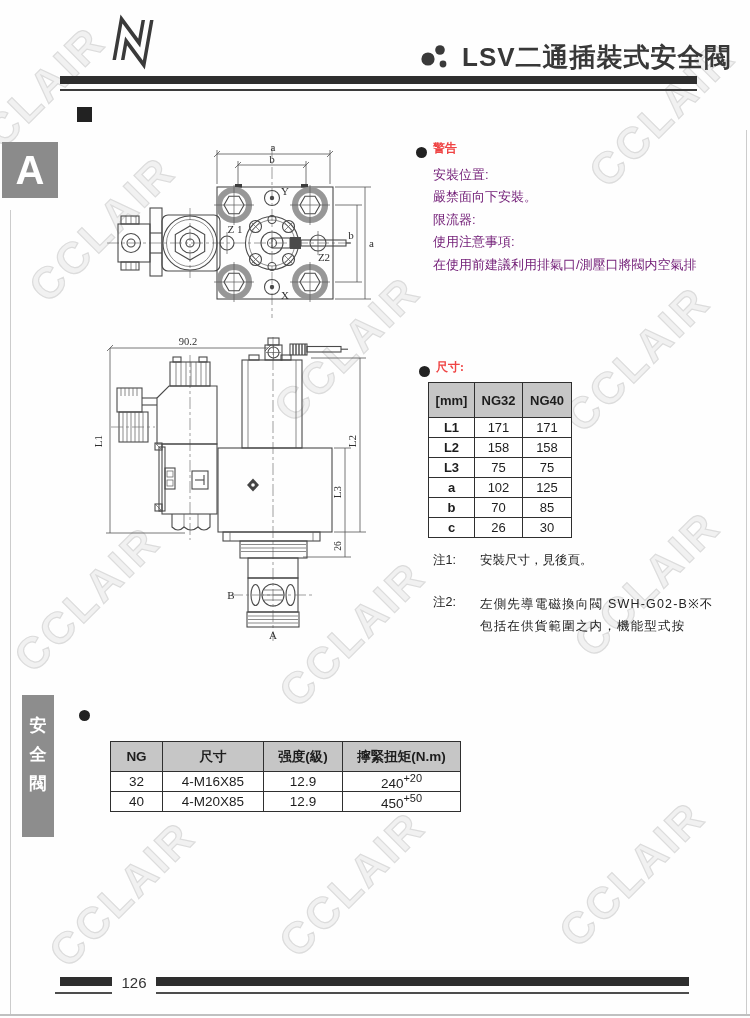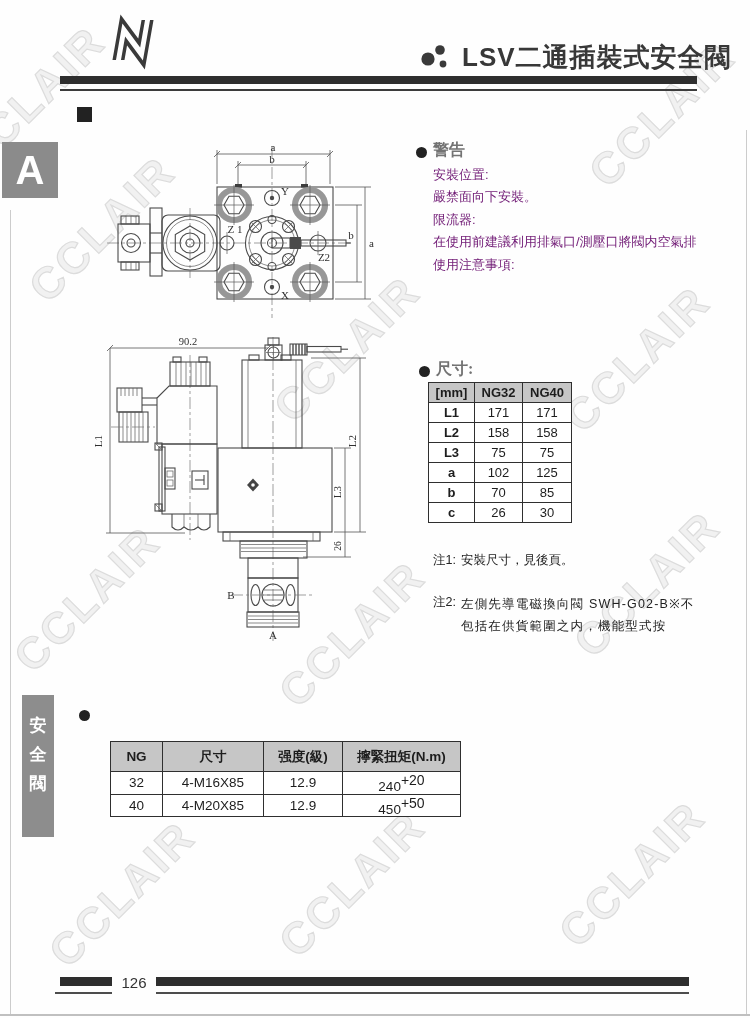--- a/index.html
+++ b/index.html
@@ -17,40 +17,40 @@
   .rule-thick { background:#2e2e2e; }
   .rule-thin  { background:#3c3c3c; }
 
   .section-square { left:77px; top:107px; width:15px; height:15px; background:#222; }
   .section-title { left:100px; top:101px; font-size:17px; font-weight:bold; color:#1f1f1f; }
 
   .a-tab { left:2px; top:142px; width:56px; height:56px; background:#8b8b8b; color:#fff;
            display:flex; align-items:center; justify-content:center; font-size:40px; font-weight:bold; }
 
   .bullet { width:11px; height:11px; border-radius:50%; background:#222; }
-  .blk-title { font-size:16px; font-weight:bold; color:#737373;font-family:Liberation Serif, serif; }
+  .blk-title { font-size:12px; font-weight:bold; color:#ef4444;font-family:Liberation Serif, serif; }
 
   .warn-lines { left:433px; top:164px; width:310px; }
   .warn-lines p { font-size:13px; line-height:22.4px; color:#701a75; }
 
   table { border-collapse:collapse; table-layout:fixed; }
   td, th { border:1.3px solid #2f2f2f; text-align:center; vertical-align:middle;
            font-size:13px; color:#1d1d1d; overflow:hidden; }
   .dims-table { left:428px; top:382px; }
-  .dims-table th { background:#c6c6c6; height:20px; font-weight:bold; }
+  .dims-table th { background:#c6c6c6; height:35px; font-weight:bold; }
   .dims-table td { height:20px; background:#fff; }
   .dims-table td.rowlab { font-weight:bold; }
 
   .notes { color:#222; font-size:12.5px; }
-  .note-row { position:absolute; left:433px; display:flex; gap:5px; }
+  .note-row { position:absolute; left:433px; display:flex; gap:24px; }
   .note-lines div { line-height:21.5px; letter-spacing:1.2px; }
   .screws-table { left:110px; top:741px; }
   .screws-table th { background:#c6c6c6; height:30px; font-weight:bold; font-size:13.5px; }
   .screws-table td { height:20px; background:#fff; font-size:13.5px; }
-  .screws-table sup { font-size:14px; }
+  .screws-table sup { font-size:11px; }
 
   .cat-tab { left:22px; top:695px; width:32px; height:142px; background:#8d8d8d;
              display:flex; flex-direction:column; align-items:center; padding-top:22px; gap:12px; }
   .cat-tab span { color:#fff; font-size:17px; font-weight:bold; line-height:17px; }
 
   .footer-page { left:112px; top:974px; width:44px; text-align:center; font-size:15px; color:#333; }
 
   .frame { background:#cccccc; }
 
   
@@ -333,22 +333,22 @@
     <text class="lbl" x="146" y="264" text-anchor="middle">B</text>
     <text class="lbl" x="188" y="304" text-anchor="middle">A</text>
   </svg>
 
   <div class="abs bullet" style="left:416px; top:147px;"></div>
   <div class="abs blk-title" style="left:433px; top:140px;">警告</div>
   <div class="abs warn-lines">
     <p>安裝位置:</p>
     <p>嚴禁面向下安裝。</p>
     <p>限流器:</p>
+    <p>使用注意事項:</p>
     <p>在使用前建議利用排氣口/測壓口將閥内空氣排</p>
-    <p>使用注意事項:</p>
   </div>
 
   <div class="abs bullet" style="left:419px; top:366px;"></div>
   <div class="abs blk-title" style="left:436px; top:359px;">尺寸:</div>
   <table class="abs dims-table">
     <colgroup>
         <col style="width:46px">
         <col style="width:48px">
         <col style="width:49px">
       </colgroup>

